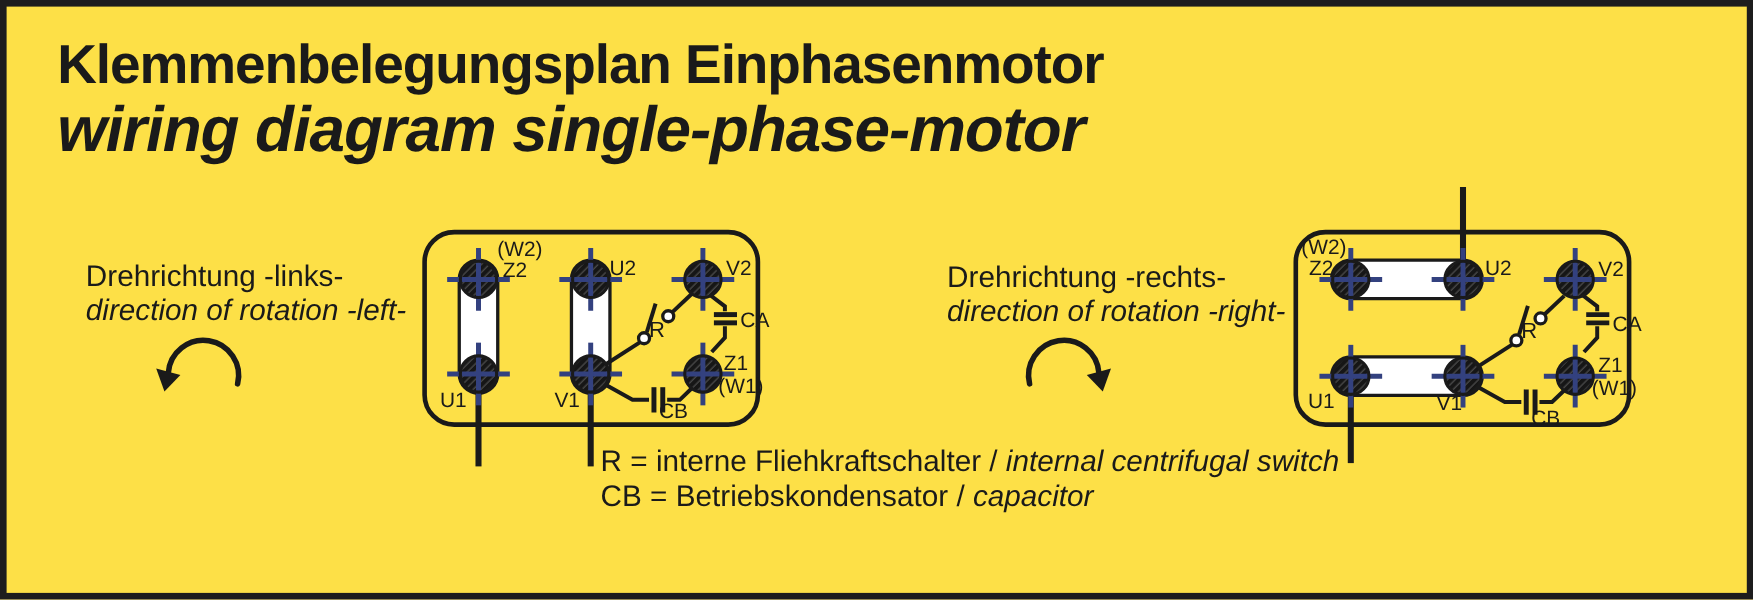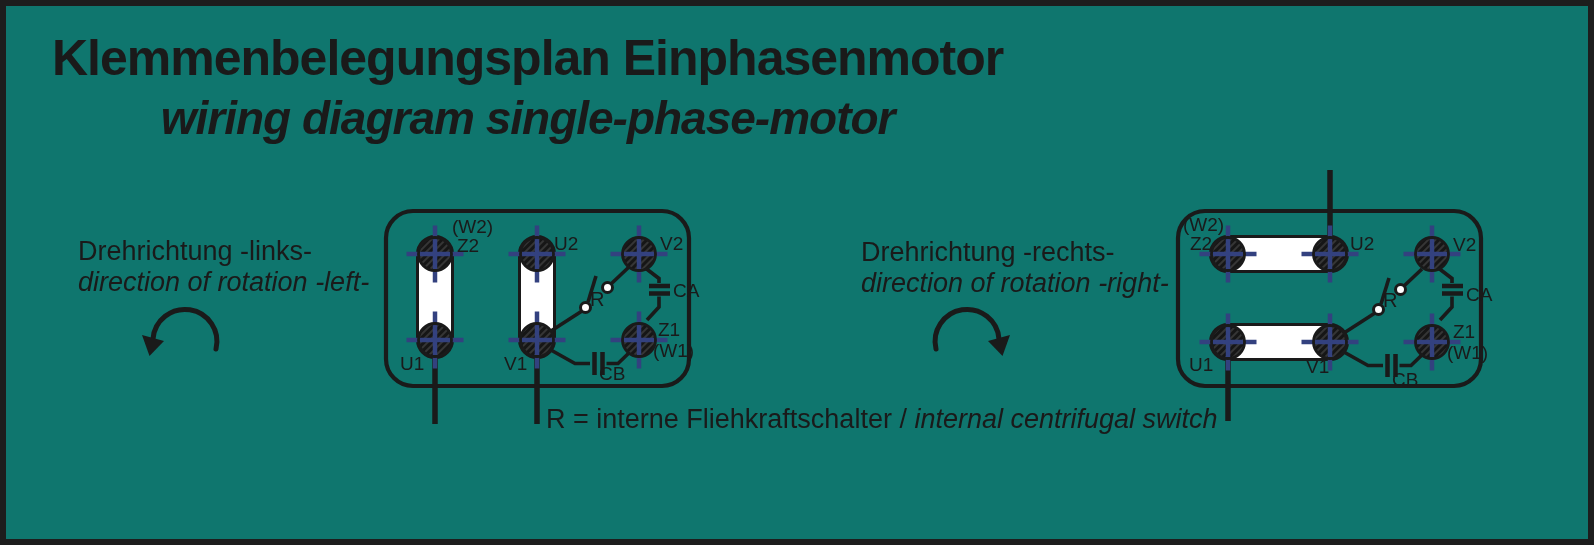--- a/index.html
+++ b/index.html
@@ -1,28 +1,28 @@
 <!DOCTYPE html>
 <html><head>
 <meta charset="utf-8">
 <style>
   html,body{margin:0;padding:0;background:#888;}
   .page{
     position:relative;
     width:1594px;height:545px;
-    background:#0f766e;
+    background:#fde047;
     border:6px solid #1d1d1d;
     box-sizing:border-box;
     overflow:hidden;
     font-family:"Liberation Sans", sans-serif;
     color:#1a1a1a;
   }
   .title-block{position:absolute;left:46px;top:22px;line-height:60px;}
   .title-de{font-size:50px;font-weight:bold;letter-spacing:-1px;white-space:nowrap;}
-  .title-en{font-size:46px;font-weight:bold;font-style:italic;letter-spacing:-1px;white-space:nowrap;text-align:center;}
+  .title-en{font-size:58px;font-weight:bold;font-style:italic;letter-spacing:-1px;white-space:nowrap;}
   .heading{position:absolute;font-size:27px;line-height:31px;white-space:nowrap;}
   .heading .de{font-style:normal;}
   .heading .en{font-style:italic;}
   .heading-left{left:72px;top:230px;}
   .heading-right{left:855px;top:231px;}
   .legend{position:absolute;left:540px;top:397px;font-size:27px;line-height:32px;white-space:nowrap;}
   .legend .en{font-style:italic;}
   svg{position:absolute;left:0;top:0;}
   svg text{font-family:"Liberation Sans", sans-serif;font-size:19px;fill:#1a1a1a;}
   svg text.rlbl{font-size:20px;}
@@ -42,20 +42,21 @@
     <div class="en">direction of rotation -right-</div>
   </div>
 
   <div class="heading heading-left">
     <div class="de">Drehrichtung -links-</div>
     <div class="en">direction of rotation -left-</div>
   </div>
 
   <div class="legend">
     <div><span>R = interne Fliehkraftschalter / </span><span class="en">internal centrifugal switch</span></div>
+    <div><span>CB = Betriebskondensator / </span><span class="en">capacitor</span></div>
   </div>
 
   <svg id="diagram-svg" width="1594" height="545" viewBox="0 0 1594 545">
     <defs>
       <pattern id="hatch" patternUnits="userSpaceOnUse" width="5" height="5" patternTransform="rotate(45)">
         <rect width="5" height="5" fill="#161616"></rect>
         <line x1="1" y1="0" x2="1" y2="5" stroke="#4f4f4f" stroke-width="1.1"></line>
       </pattern>
     </defs>
 

